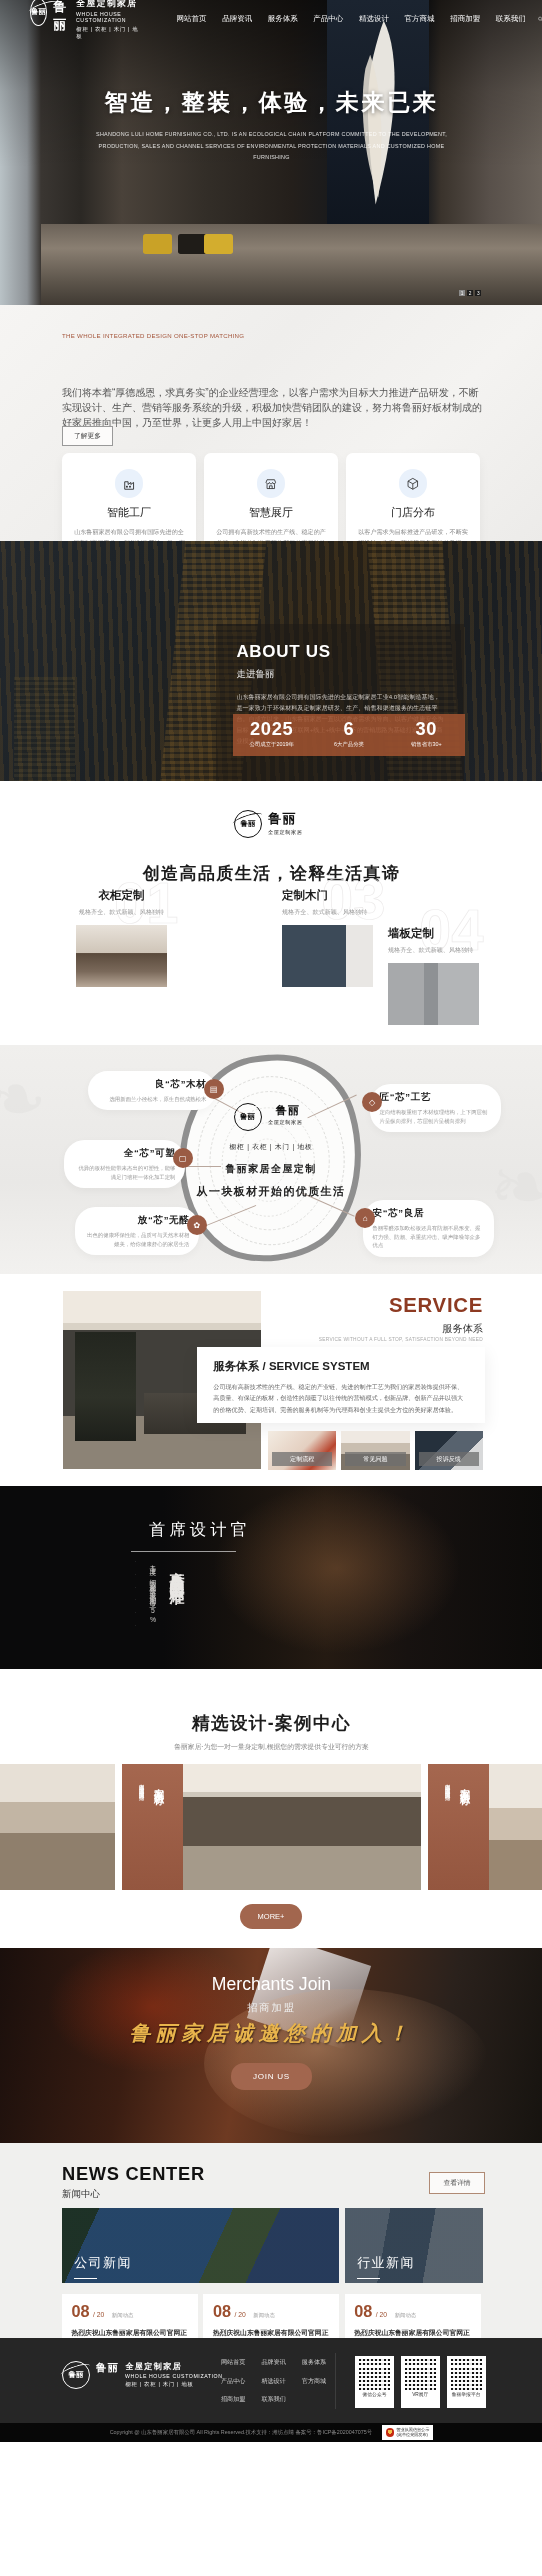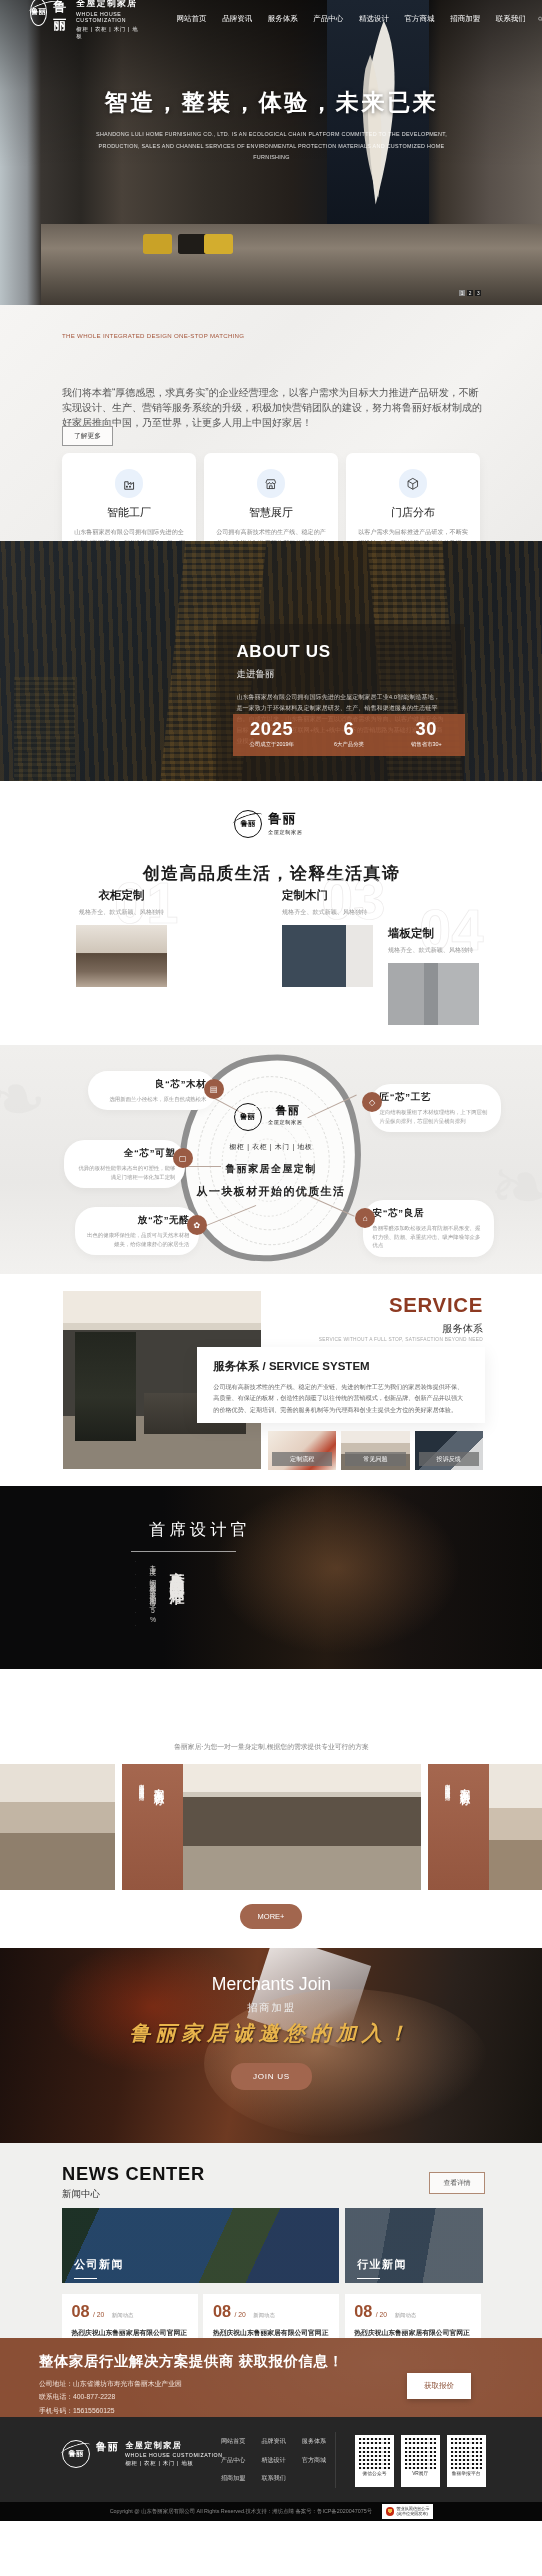--- a/index.html
+++ b/index.html
@@ -160,21 +160,21 @@
   .join-cn{left:0;top:53px;width:543px;text-align:center;color:#eee;font-size:10.2px;letter-spacing:2px;}
   .callig{left:0;top:71px;width:543px;text-align:center;color:#e8b44c;font-size:20.4px;font-weight:bold;font-style:italic;letter-spacing:5.4px;text-shadow:0.7px 1.4px 2px rgba(0,0,0,.6);}
   .join-btn{left:231px;top:115px;width:81px;height:27px;font-size:8.1px;letter-spacing:0.7px;}
 
   
   .news{height:195px;background:#f0f0ee;}
   .news-en{left:62px;top:20.4px;font-size:18.3px;font-weight:bold;color:#111;letter-spacing:0.7px;}
   .news-cn{left:62px;top:45px;font-size:9.5px;color:#333;}
   .news-btn{left:429px;top:28.5px;width:54px;height:20.4px;border:0.7px solid #b08a74;background:#fbfaf9;color:#555;font-size:6.8px;display:flex;align-items:center;justify-content:center;cursor:pointer;}
   .nimg{position:absolute;top:65px;height:75px;}
-  .nimg .nlabel{position:absolute;left:12.2px;bottom:11px;color:#fff;font-size:11px;letter-spacing:1.4px;font-weight:bold;}
+  .nimg .nlabel{position:absolute;left:12.2px;bottom:11px;color:#fff;font-size:13px;letter-spacing:1.4px;}
   .nimg .nunder{position:absolute;left:12.2px;bottom:4.1px;width:23px;height:1.4px;background:#fff;}
   .nimg1{left:62px;width:277px;background:
     linear-gradient(rgba(10,20,30,.45),rgba(10,20,30,.45)),
     linear-gradient(115deg,#2e4a2e 0 12%,#3c6ea5 12% 55%,#58723f 55% 70%,#3d5a8c 70% 100%);}
   .nimg2{left:345px;width:138px;background:
     linear-gradient(rgba(15,20,28,.5),rgba(15,20,28,.5)),
     linear-gradient(100deg,#8fa3b5 0 30%,#5a748c 30% 60%,#9fb0bd 60% 100%);}
   .ncards{left:62px;top:151px;width:421px;display:flex;gap:5.4px;}
   .ncard{width:136px;background:#fff;padding:8.1px 9.5px;box-sizing:border-box;cursor:pointer;}
   .ndate{display:flex;align-items:baseline;gap:3.4px;}
@@ -453,20 +453,21 @@
     <div class="abs dz-title">首席设计官</div>
     <div class="abs dz-line"></div>
     <div class="abs dz-vwrap">
       <span class="vtext vdeco">· · · · · ·</span>
       <span class="vtext vsub">专业度，细致度和质量度高于同行业15%</span>
       <span class="vtext vmain">高质量的出图标准</span>
     </div>
   </div>
 
   <div class="sec cases">
+    <div class="abs case-title">精选设计-案例中心</div>
     <div class="abs case-sub">鲁丽家居·为您一对一量身定制,根据您的需求提供专业可行的方案</div>
     <div class="abs car">
       <div class="ccard" style="left:0;">
         <div class="cimg cimg-left"></div>
       </div>
       <div class="ccard" style="left:122px;">
         <div class="cbanner">
           <span class="cd">案例详细介绍案例详细介绍案例详细介绍</span>
           <span class="ct">案例名称</span>
         </div>
@@ -528,27 +529,20 @@
             <b>08</b>
             <s>/ 20</s>
             <i>新闻动态</i>
           </div>
         <h4>热烈庆祝山东鲁丽家居有限公司官网正式上线！</h4>
 
       </div>
     </div>
   </div>
 
-  <div class="sec cta">
-    <h2>整体家居行业解决方案提供商  获取报价信息！</h2>
-    <div class="abs l1">公司地址：山东省潍坊市寿光市鲁丽木业产业园</div>
-    <div class="abs l2">联系电话：400-877-2228</div>
-    <div class="abs l3">手机号码：15615560125</div>
-    <div class="abs cta-btn">获取报价</div>
-  </div>
 
   <div class="sec footer">
     <div class="abs f-logo">
       <div class="logo-mark">
           <span style="font-size:7.5px;">鲁丽</span>
         </div>
       <div class="logo-texts">
         <div class="logo-cn" style="font-size:10.2px;">鲁丽</div>
       </div>
       <div class="logo-texts">

